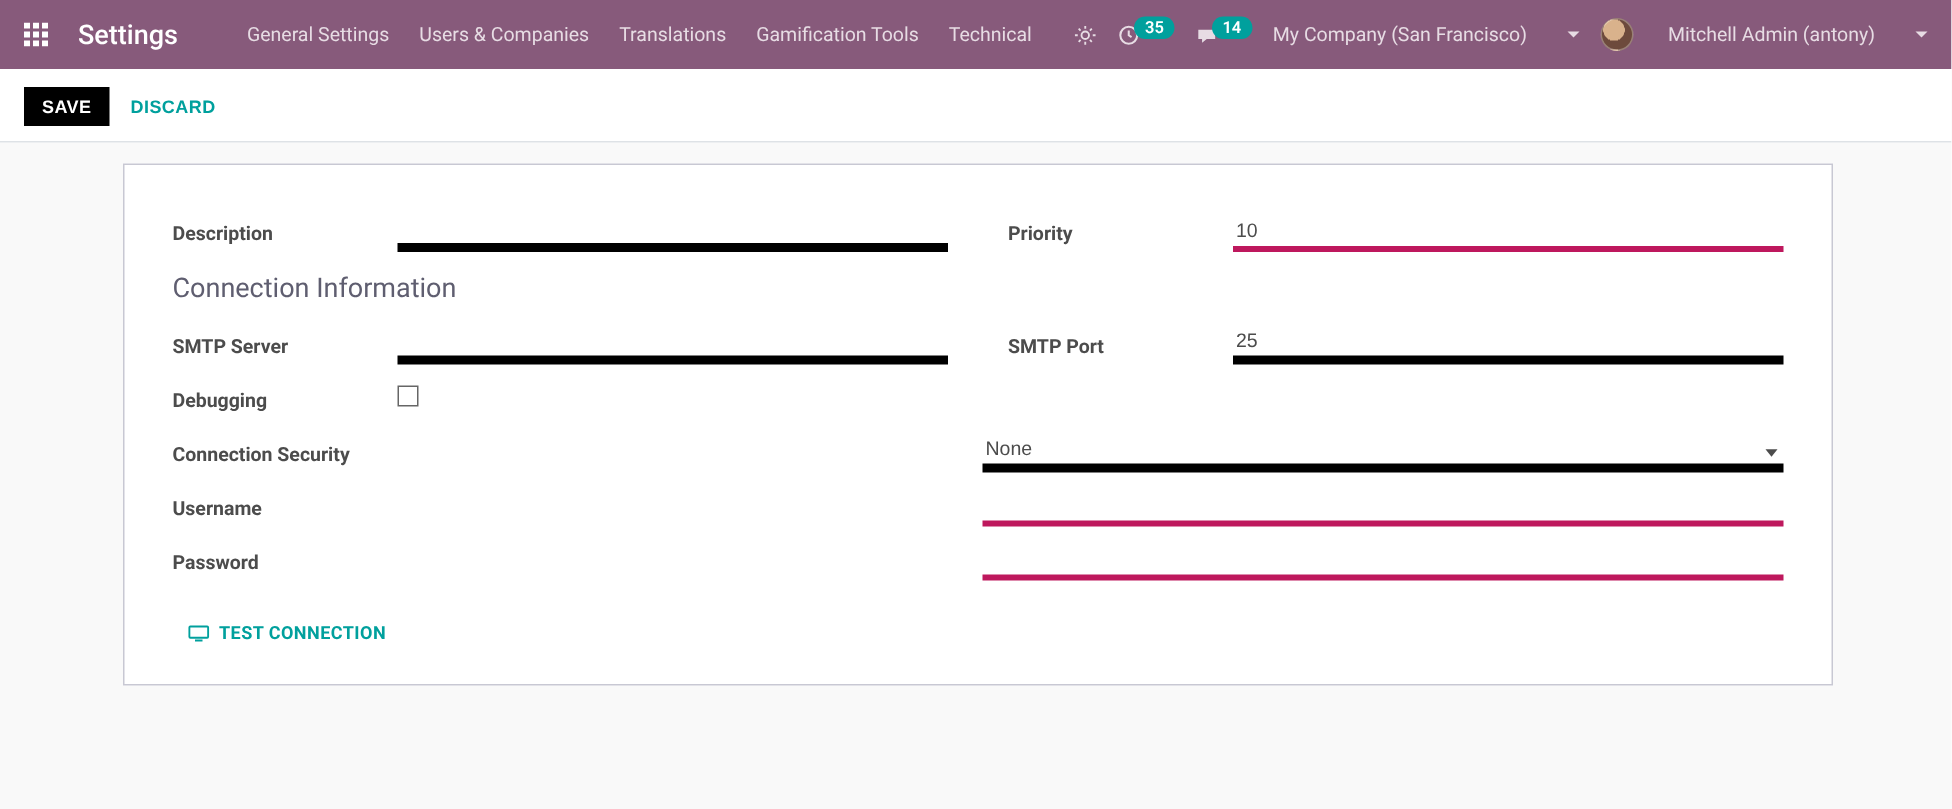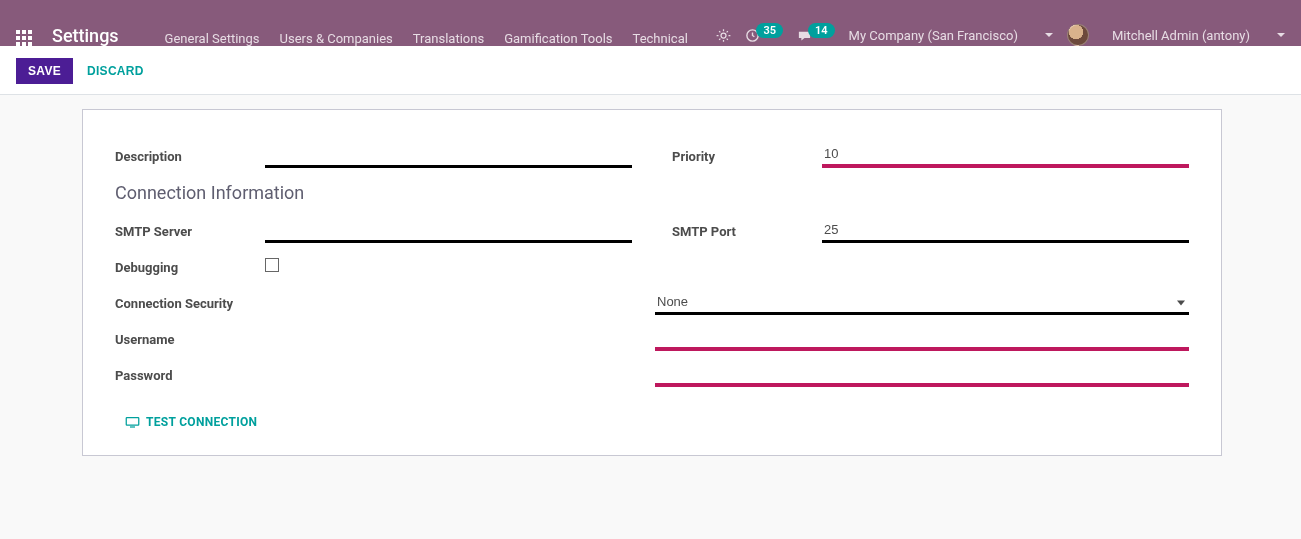--- a/index.html
+++ b/index.html
@@ -8,21 +8,21 @@
     font-size: 13px;
     color: #4c4c4c;
     background: #f9f9f9;
     width: 1301px;
   }
   
   .navbar {
     background: #875a7b;
     height: 46px;
     display: flex;
-    align-items: flex-end;
+    align-items: center;
     padding: 0 16px;
     color: #fff;
   }
   .navbar .apps-icon {
     margin-right: 20px;
     display: flex;
     align-items: center;
   }
   .navbar .apps-icon svg { display:block; }
   .navbar .brand {
@@ -94,21 +94,21 @@
   .breadcrumb {
     font-size: 18px;
     display: flex; align-items:center; gap:8px;
     margin-bottom: 10px;
   }
   .breadcrumb .bc-link { color:#00a09d; cursor:pointer; }
   .breadcrumb .bc-sep { color:#aaa; }
   .breadcrumb .bc-active { color:#6c757d; }
   .cp-buttons { display:flex; align-items:center; gap:14px; }
   .btn-primary {
-    background:#4c1d95; color:#fff; border:none;
+    background:#000000; color:#fff; border:none;
     font-size:12px; font-weight:600; letter-spacing:0.3px;
     padding:6px 12px; cursor:pointer; text-transform:uppercase;
   }
   .btn-link {
     background:none; border:none; color:#00a09d;
     font-size:12px; font-weight:600; letter-spacing:0.3px;
     cursor:pointer; text-transform:uppercase;
   }
   
   .form-area {
@@ -134,21 +134,21 @@
     width: 150px;
     font-size: 13px;
     font-weight: 700;
     color:#4c4c4c;
     padding-bottom: 4px;
   }
   .field .control { flex:1; }
   .field input[type="text"] {
     width:100%;
     border:none;
-    border-bottom:3px solid #000000;
+    border-bottom:6px solid #000000;
     font-size:13px;
     padding: 3px 2px;
     outline:none;
     background:transparent;
     color:#4c4c4c;
   }
   .field .checkbox {
     width:14px; height:14px;
     border:1px solid #666;
     background:#fff;

